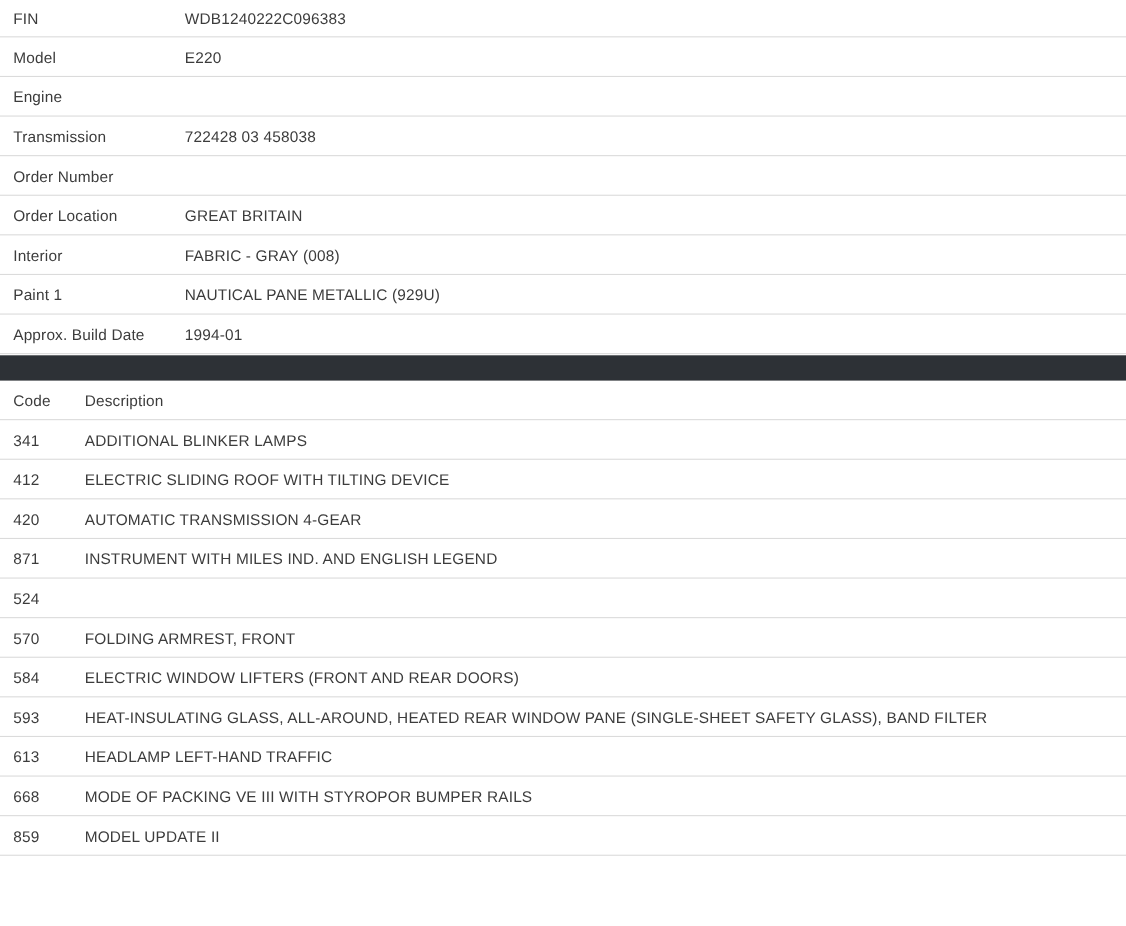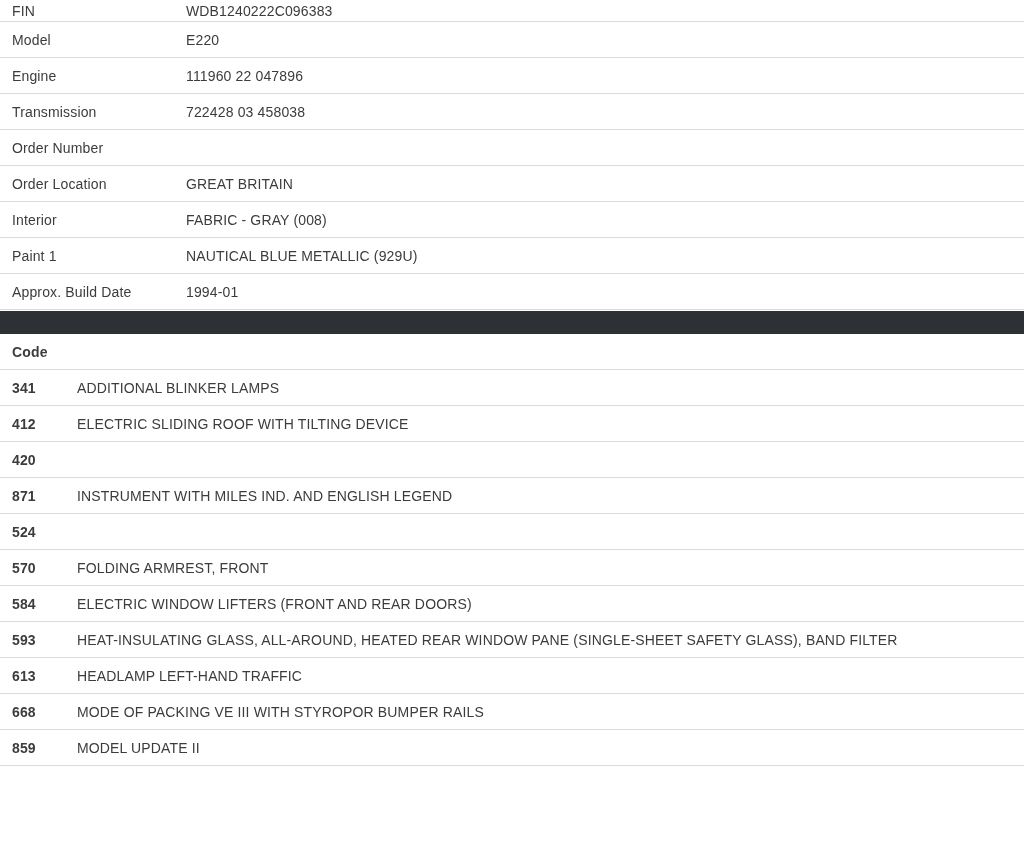--- a/index.html
+++ b/index.html
@@ -22,30 +22,29 @@
   .vehicle-info .spec-row {
     display: flex;
     align-items: center;
     height: 36px;
     box-sizing: border-box;
     border-bottom: 1px solid #dbdbdb;
     padding-left: 12px;
   }
   
   .vehicle-info .spec-row:first-child {
-    height: 22px;
+    height: 34px;
   }
   .spec-label {
     flex: none;
     width: 156px;
   }
   .spec-value {
     flex: 1;
     padding-right: 12px;
-    margin-left: 18px;
   }
 
   
   .section-bar {
     height: 23px;
     margin-top: 1px;
     background: #2d3136;
   }
 
   
@@ -54,21 +53,20 @@
     display: flex;
     align-items: center;
     height: 36px;
     box-sizing: border-box;
     border-bottom: 1px solid #dbdbdb;
     padding-left: 12px;
   }
   .code-cell {
     flex: none;
     width: 65px;
-    font-weight: bold;
   }
   .desc-cell {
     flex: 1;
     padding-right: 12px;
   }
 </style>
 </head>
 <body>
 
 <section class="vehicle-info">
@@ -78,21 +76,20 @@
       <div class="spec-value">WDB1240222C096383</div>
     </div>
 
     <div class="spec-row">
       <div class="spec-label">Model</div>
       <div class="spec-value">E220</div>
     </div>
 
     <div class="spec-row">
       <div class="spec-label">Engine</div>
-      <div class="spec-value">111960 22 047896</div>
     </div>
 
     <div class="spec-row">
       <div class="spec-label">Transmission</div>
       <div class="spec-value">722428 03 458038</div>
     </div>
 
     <div class="spec-row">
       <div class="spec-label">Order Number</div>
     </div>
@@ -102,50 +99,52 @@
       <div class="spec-value">GREAT BRITAIN</div>
     </div>
 
     <div class="spec-row">
       <div class="spec-label">Interior</div>
       <div class="spec-value">FABRIC - GRAY (008)</div>
     </div>
 
     <div class="spec-row">
       <div class="spec-label">Paint 1</div>
-      <div class="spec-value">NAUTICAL BLUE METALLIC (929U)</div>
+      <div class="spec-value">NAUTICAL PANE METALLIC (929U)</div>
     </div>
 
     <div class="spec-row">
       <div class="spec-label">Approx. Build Date</div>
       <div class="spec-value">1994-01</div>
     </div>
 
 </section>
 
 <div class="section-bar"></div>
 
 <section class="option-codes">
   <div class="code-header-row">
     <div class="code-cell">Code</div>
+    <div class="desc-cell">Description</div>
   </div>
 
     <div class="code-row">
       <div class="code-cell">341</div>
       <div class="desc-cell">ADDITIONAL BLINKER LAMPS</div>
     </div>
 
 
     <div class="code-row">
       <div class="code-cell">412</div>
       <div class="desc-cell">ELECTRIC SLIDING ROOF WITH TILTING DEVICE</div>
     </div>
 
     <div class="code-row">
       <div class="code-cell">420</div>
+      <div class="desc-cell">AUTOMATIC TRANSMISSION 4-GEAR</div>
     </div>
 
     <div class="code-row">
       <div class="code-cell">871</div>
       <div class="desc-cell">INSTRUMENT WITH MILES IND. AND ENGLISH LEGEND</div>
     </div>
 
     <div class="code-row">
       <div class="code-cell">524</div>
     </div>

